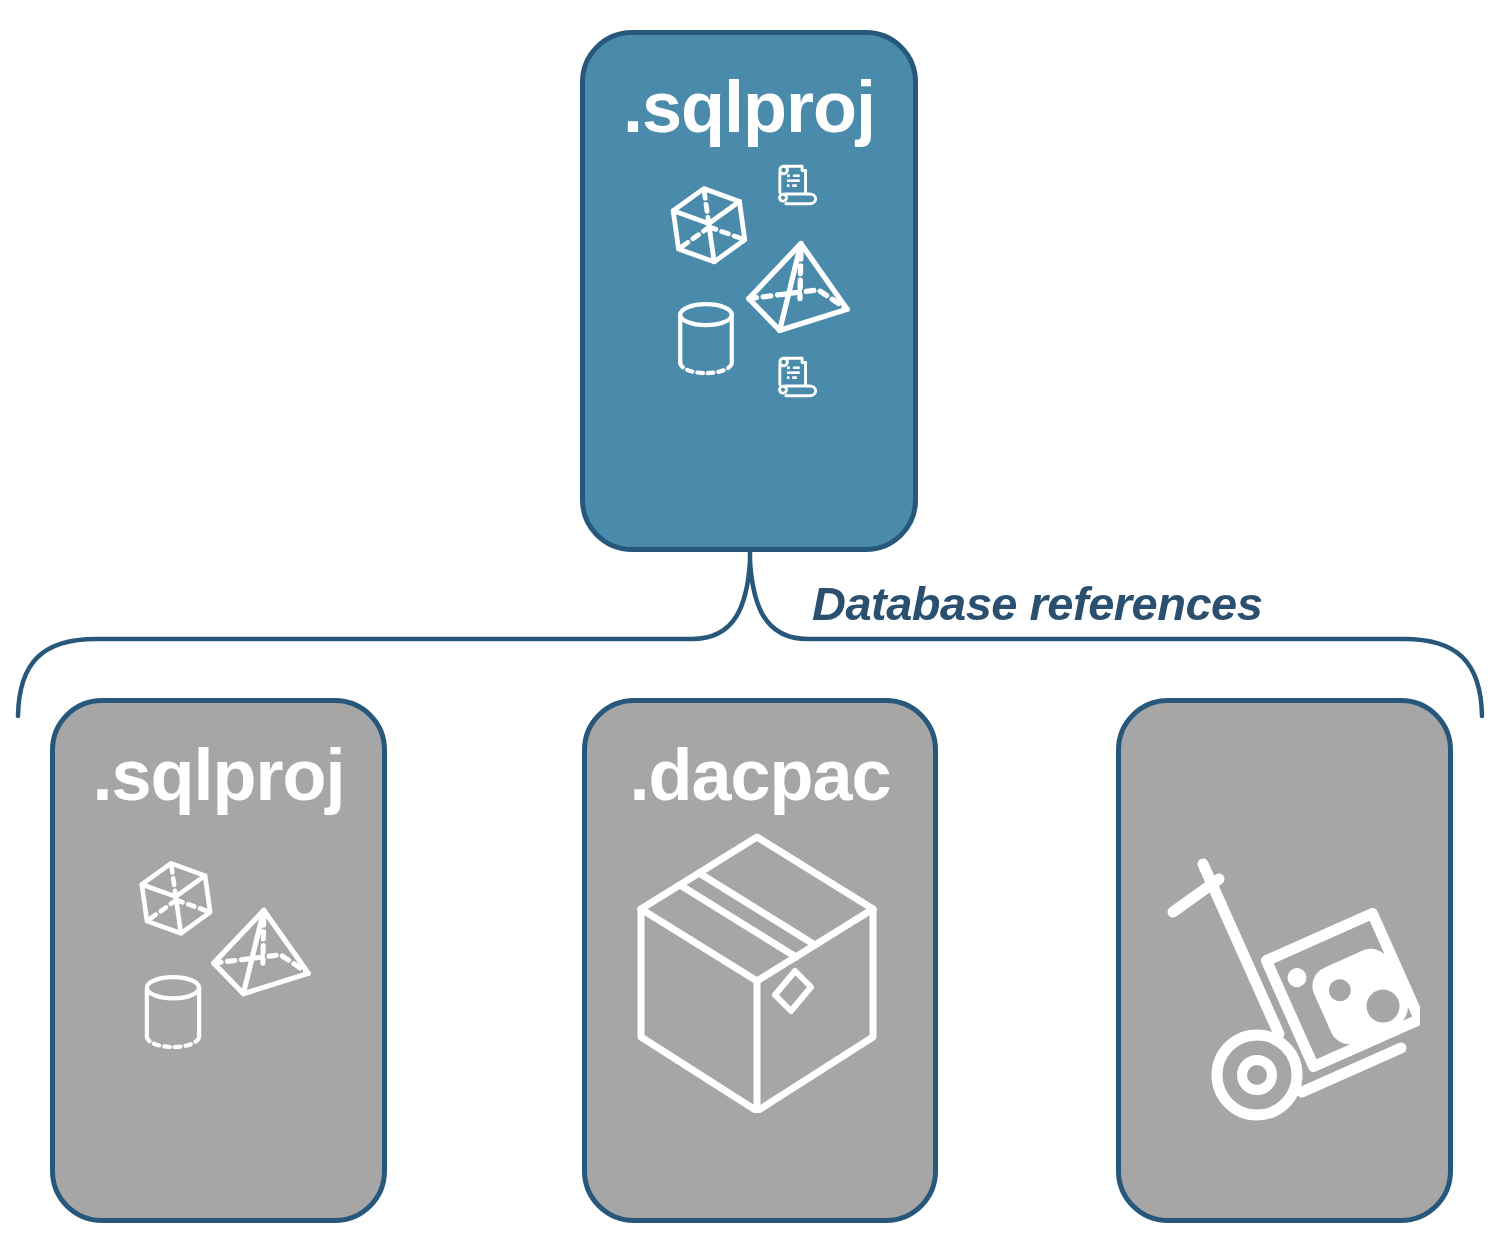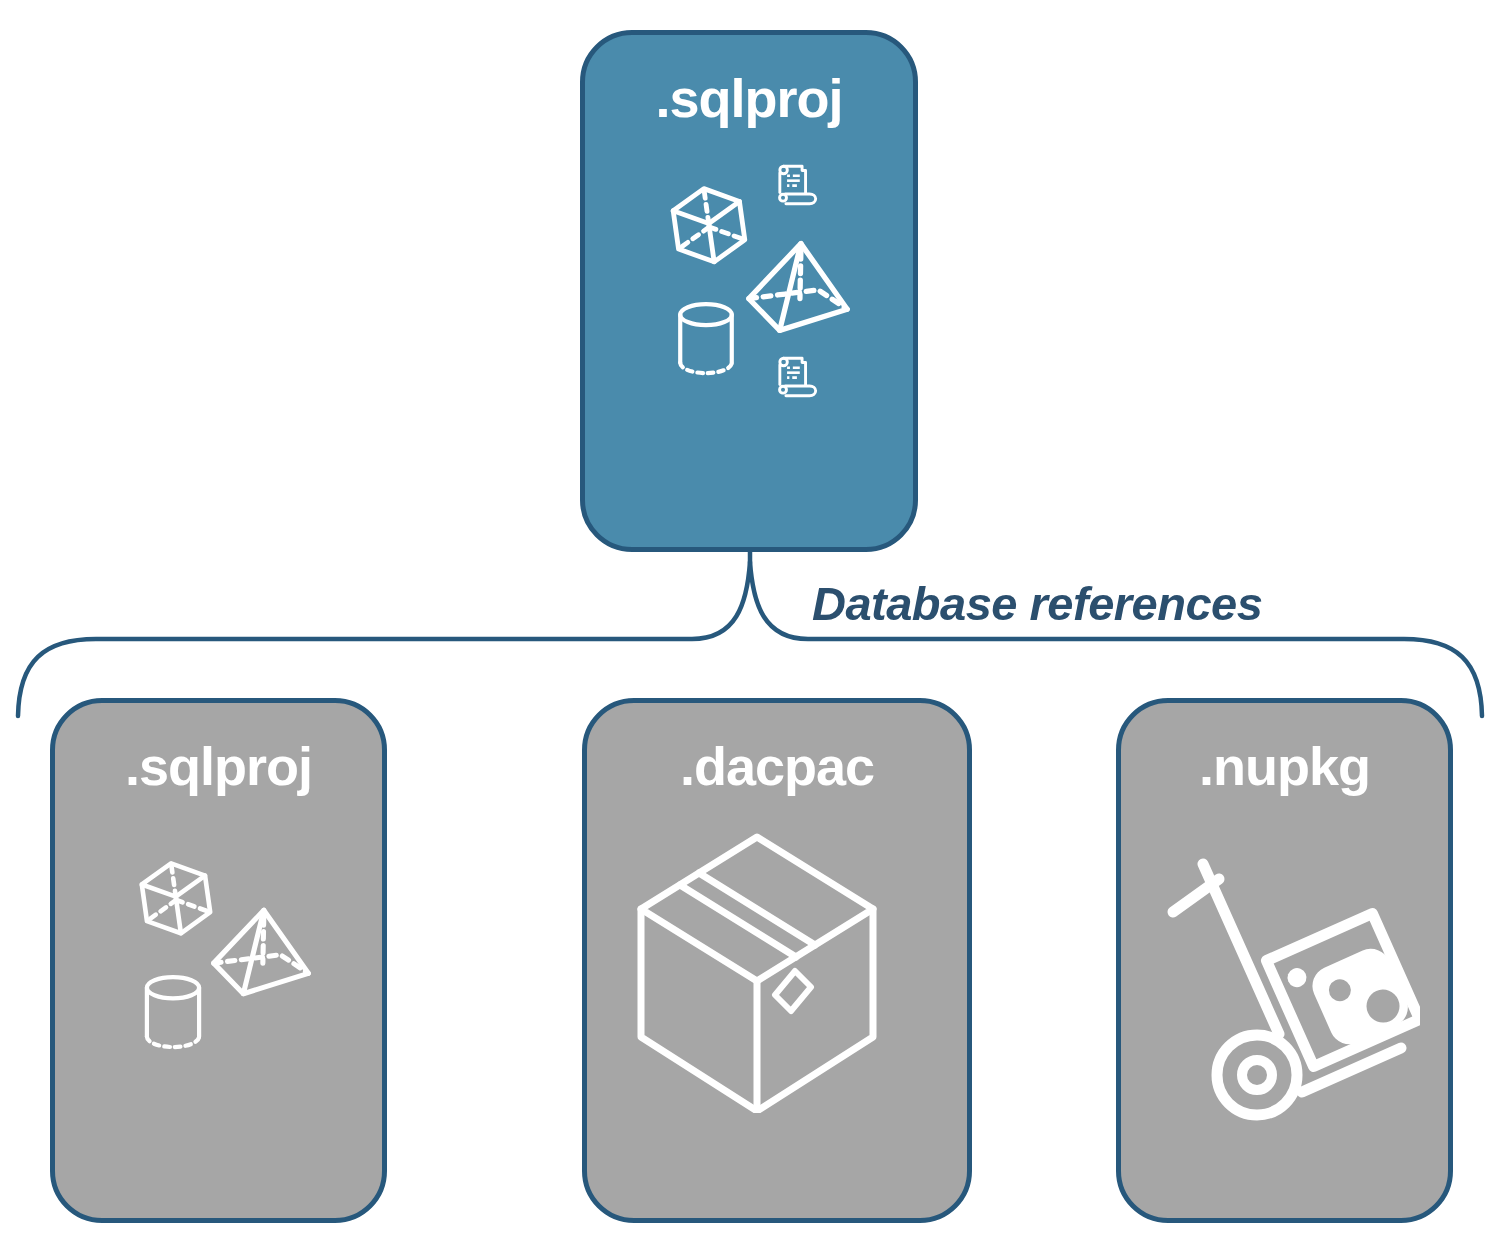--- a/index.html
+++ b/index.html
@@ -19,26 +19,26 @@
   .canvas{position:absolute;inset:0;width:1500px;height:1250px;}
   .card{
     position:absolute;
     border:5px solid var(--navy);
     border-radius:52px;
     box-sizing:border-box;
   }
   .card.root{left:580px;top:30px;width:338px;height:522px;background:var(--blue);}
   .card.child{background:var(--gray);width:337px;height:525px;top:698px;}
   .card.c1{left:50px;}
-  .card.c2{left:582px;width:390px;}
+  .card.c2{left:582px;width:356px;}
   .card.c3{left:1116px;}
   .card-title{
     margin:0;padding-top:36px;
     text-align:center;
-    font-size:54px;font-weight:bold;line-height:1;
+    font-size:72px;font-weight:bold;line-height:1;
     color:var(--white);
     letter-spacing:-1px;
   }
   .icon{position:absolute;}
   .brace-svg{position:absolute;left:0;top:0;pointer-events:none;}
   .connector-label{
     position:absolute;left:812px;top:580px;
     font-size:47px;font-weight:bold;line-height:1;
     color:var(--navy-text);
     letter-spacing:-0.5px;
@@ -169,21 +169,20 @@
         <path d="M120,4 L236,76 L120,148 L4,76 Z"></path>
         <path d="M4,76 V204 L120,278 L236,204 V76"></path>
         <path d="M120,148 V278"></path>
         <path d="M62,40 L178,112 M43,52 L159,124"></path>
         <path stroke-width="6" d="M138,162 L158,138 L174,154 L154,178 Z"></path>
       </g>
     </svg>
   </div>
 
   <div class="card child c3">
-    <div class="card-title">.nupkg</div>
 
     <svg class="icon" style="left:44px;top:147px" width="255" height="285" viewBox="0 0 255 285">
       <g fill="none" stroke="#fff" stroke-width="11" stroke-linecap="round" stroke-linejoin="round">
         <path d="M8,62 L54,29"></path>
         <path d="M38,14 L114,184"></path>
         <circle cx="92" cy="225" r="40"></circle>
         <circle cx="92" cy="225" r="15" stroke-width="10"></circle>
         <path d="M137,242 L236,198"></path>
         <g transform="rotate(-24 178 140)">
           <rect x="120" y="82" width="116" height="116"></rect>

